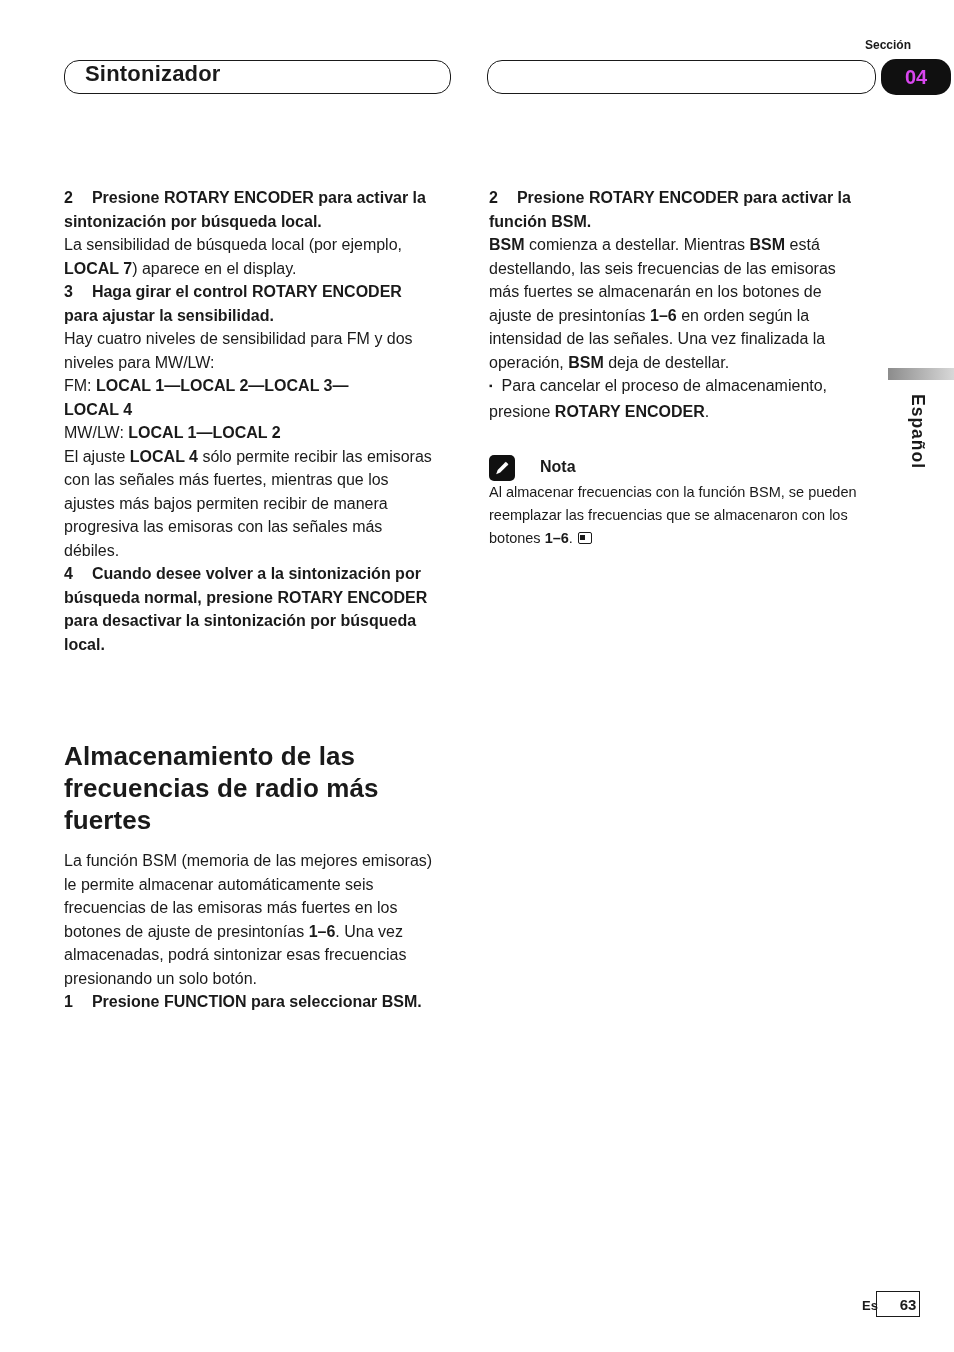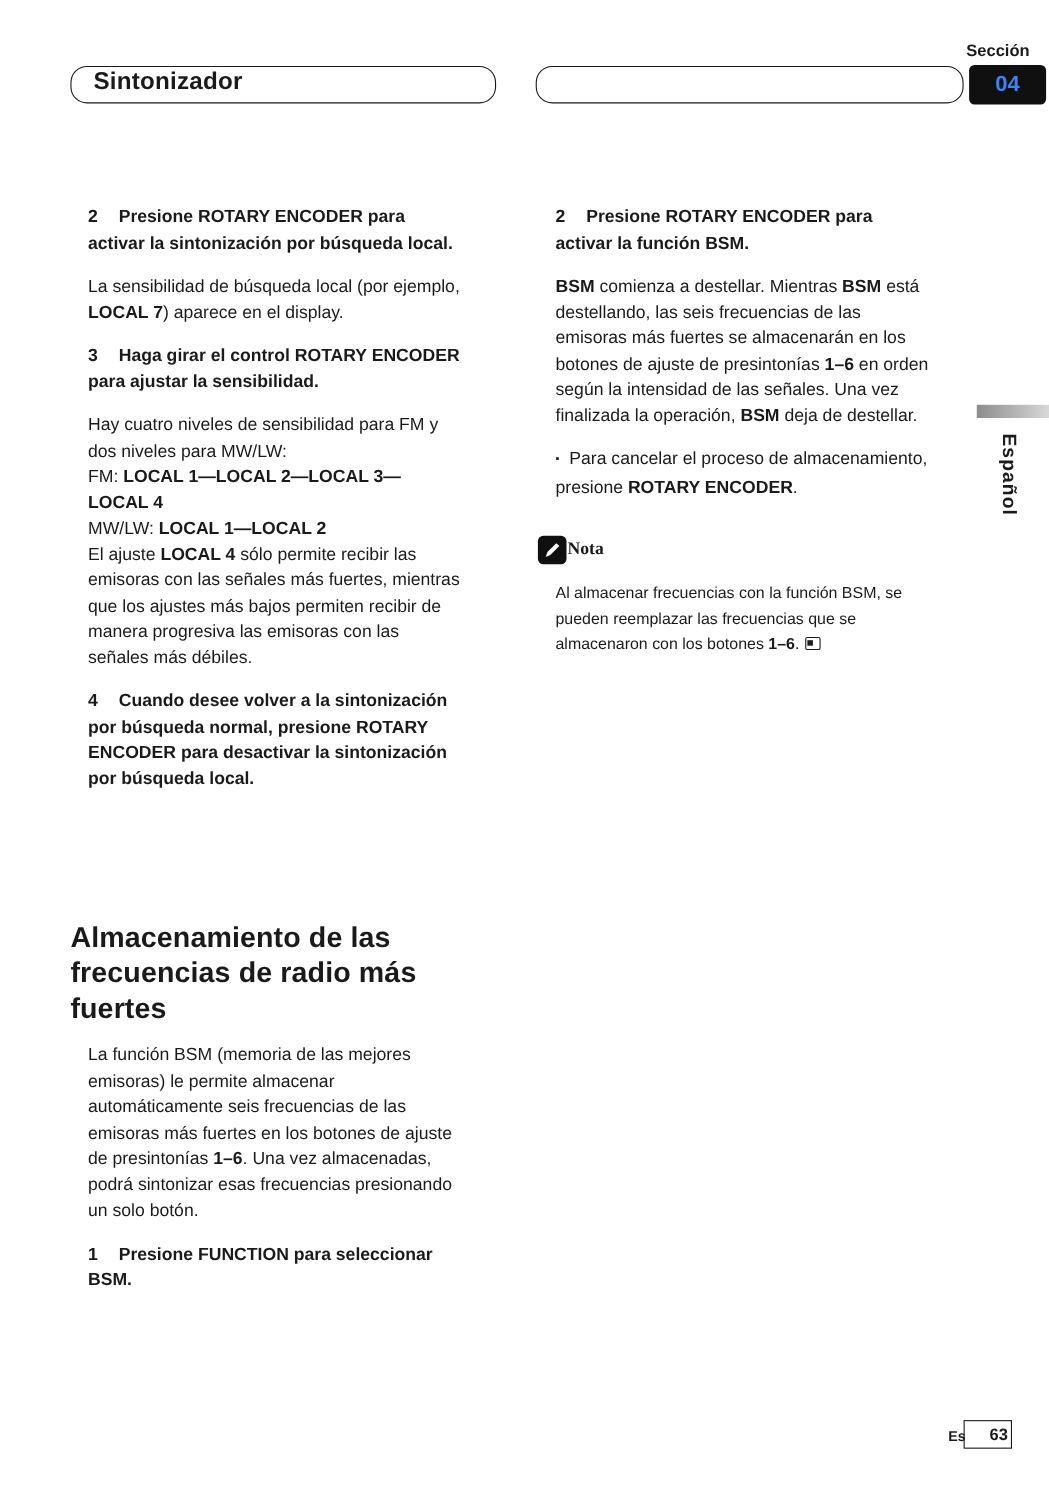--- a/index.html
+++ b/index.html
@@ -23,30 +23,30 @@
     display: flex; align-items: flex-start;
     padding-left: 20px;
     font-weight: bold; font-size: 22px; letter-spacing: 0.2px;
   }
   .outline-box {
     position: absolute; left: 487px; top: 60px;
     width: 389px; height: 34px;
     border: 1.6px solid #1a1a1a; border-radius: 15px;
   }
   .section-label {
-    position: absolute; top: 38px; right: 18px;
-    font-size: 15px; font-weight: bold;
+    position: absolute; top: 38px; right: 43px;
+    font-size: 12px; font-weight: bold;
   }
   .badge {
     position: absolute; top: 59px; right: 3px;
     width: 70px; height: 36px;
-    background: #101010; color: #3b82f6;
+    background: #101010; color: #d946ef;
     font-weight: bold; font-size: 20px;
     display: flex; align-items: center; justify-content: center;
-    border-radius: 5px;
+    border-radius: 15px;
   }
 
   
   .side-bar {
     position: absolute; top: 368px; right: 0;
     width: 66px; height: 12px;
     background: linear-gradient(to right, #8c8c8c, #d8d8d8);
   }
   .side-label {
     position: absolute; top: 394px; right: 26px;
@@ -55,38 +55,38 @@
   }
 
   
   .col {
     position: absolute; top: 186px;
     width: 372px;
     font-size: 16px; line-height: 23.5px;
   }
   .col-left  { left: 64px; }
   .col-right { left: 489px; }
-  .col p { margin: 16px; }
+  .col p { margin: 0; }
   .col > :first-child { margin-top: 0 !important; }
 
   .step { font-weight: bold; margin-top: 26px; }
   .step-num { margin-right: 19px; }
   .b { font-weight: bold; }
 
   .section-heading {
     font-size: 26px; line-height: 32px;
     font-weight: bold; letter-spacing: 0.1px;
-    margin-top: 116px; margin-bottom: 13px;
+    margin-top: 84px; margin-bottom: 13px;
   }
 
   .bullet { margin-top: 2px; }
   .bullet-mark { font-size: 10px; margin-right: 9px; position: relative; top: -2px; }
 
   .note { margin-top: 32px; }
-  .note-head { display: flex; align-items: center; gap: 1px; font-family: Liberation Serif, serif; }
+  .note-head { display: flex; align-items: flex-start; gap: 25px; }
   .note-icon {
     width: 26px; height: 26px; background: #101010; border-radius: 5px;
     display: inline-flex; align-items: center; justify-content: center;
     flex: 0 0 auto;
   }
   .note-icon svg { width: 20px; height: 20px; display: block; }
   .note-title { font-weight: bold; font-size: 16px; }
   .note-text { font-size: 14.5px; line-height: 23px; margin-top: 9px; }
 
   .inline-icon.end-marker {

